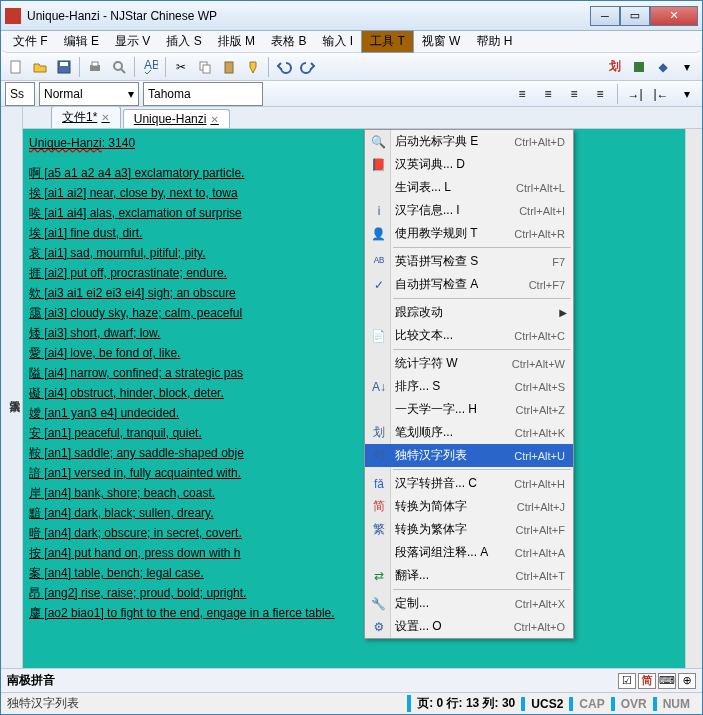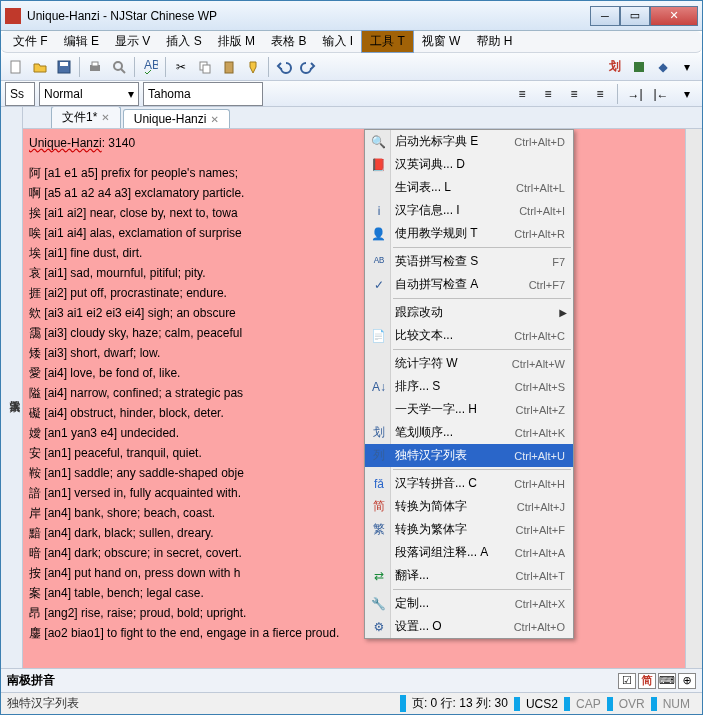--- a/index.html
+++ b/index.html
@@ -18,45 +18,45 @@
 .tbtn{width:22px;height:22px;display:flex;align-items:center;justify-content:center;border:1px solid transparent;}
 .tbtn svg{width:16px;height:16px;}
 .tsep{width:1px;height:20px;background:#b0bcc9;margin:0 2px;}
 .toolbar2{height:26px;background:linear-gradient(#f9fbfd,#e4ecf7);border-bottom:1px solid #c0cad8;display:flex;align-items:center;padding:0 4px;gap:4px;}
 .combo{height:24px;border:1px solid #828790;background:#fff;display:flex;align-items:center;padding:0 4px;}
 .combo.style{width:30px;}
 .combo.name{width:100px;}
 .combo.font{width:120px;}
 .content-area{flex:1;display:flex;overflow:hidden;position:relative;}
 .leftrail{width:22px;background:#e8eef6;border-right:1px solid #c0cad8;writing-mode:vertical-rl;text-align:center;padding-top:8px;font-size:11px;color:#333;}
-.main{flex:1;display:flex;flex-direction:column;background:#fff;}
+.main{flex:1;display:flex;flex-direction:column;background:#fff;text-decoration:underline;}
 .tabs{height:22px;background:#e8eef6;display:flex;align-items:flex-end;padding-left:28px;border-bottom:1px solid #c0cad8;}
 .tab{padding:2px 10px;border:1px solid #9fb6c8;border-bottom:none;background:#f4f7fb;margin-right:2px;border-radius:3px 3px 0 0;display:flex;align-items:center;gap:4px;}
 .tab.active{background:#fff;}
 .tab .x{color:#888;font-size:10px;}
-.doc{flex:1;padding:4px 6px;overflow:auto;font-size:15px;line-height:20px;color:#000;position:relative;background:#fca5a5;}
+.doc{flex:1;padding:4px 6px;overflow:auto;font-size:15px;line-height:20px;color:#000;position:relative;background:#14b8a6;}
 .doc .hd{color:#000;}
 .doc .line{white-space:nowrap;}
 .dropdown{position:absolute;left:341px;top:0;width:210px;background:#f1f1f1;border:1px solid #979797;box-shadow:2px 2px 4px rgba(0,0,0,0.3);z-index:100;}
 .dropdown .mi{height:23px;display:flex;align-items:center;padding:0 8px 0 30px;position:relative;}
 .dropdown .mi.sel{background:#2a66c9;color:#fff;}
 .dropdown .mi .lbl{flex:1;}
 .dropdown .mi .sc{color:#666;font-size:11px;}
 .dropdown .mi.sel .sc{color:#e0e8f5;}
 .dropdown .mi .ic{position:absolute;left:6px;width:16px;height:16px;display:flex;align-items:center;justify-content:center;font-size:12px;color:#355f9b;}
 .dropdown .mi .arr{position:absolute;right:6px;font-size:10px;color:#333;}
 .dropdown .msep{height:1px;background:#c0c0c0;margin:2px 2px 2px 28px;}
 .dropdown .iconcol{position:absolute;left:0;top:0;bottom:0;width:26px;background:#e9e9e9;border-right:1px solid #d0d0d0;z-index:-1;}
 .bottombar{height:24px;background:#eef2f8;border-top:1px solid #c0cad8;display:flex;align-items:center;padding:0 6px;}
 .bottombar .lbl{font-weight:bold;flex:1;}
 .bottombar .btns{display:flex;gap:2px;}
 .bottombar .sq{width:18px;height:16px;border:1px solid #888;background:#fff;display:flex;align-items:center;justify-content:center;font-size:11px;}
 .statusbar{height:22px;background:#f0f0f0;border-top:1px solid #c0cad8;display:flex;align-items:center;padding:0 6px;font-size:11px;color:#333;}
 .statusbar .sl{flex:1;}
-.statusbar .seg{border-left:6px solid #0ea5e9;padding:0 6px;color:#888;}
+.statusbar .seg{border-left:4px solid #0ea5e9;padding:0 6px;color:#888;font-weight:bold;}
 .statusbar .seg.dk{color:#000;}
 .scrollbar-v{width:17px;background:#e9e9e9;border-left:1px solid #c0cad8;}
 </style>
 </head>
 <body>
 
 <div class="window">
   <div class="titlebar">
     <div class="icon"></div>
     <div class="title">Unique-Hanzi - NJStar Chinese WP</div>
@@ -192,21 +192,20 @@
           <div class="tab active">
             <span>Unique-Hanzi</span>
             <span class="x">✕</span>
           </div>
         </div>
       <div style="flex:1;display:flex;overflow:hidden;position:relative">
         <div class="doc" id="doc">
           <div class="hd"><span style="text-decoration:underline wavy #c00;text-decoration-skip-ink:none">Unique-Hanzi</span>: 3140</div>
           <div style="height:10px"></div>
           <div id="lines">
-              <div class="line">阿 [a1 e1 a5] prefix for people's names;</div>
               <div class="line">啊 [a5 a1 a2 a4 a3] exclamatory particle.</div>
               <div class="line">挨 [ai1 ai2] near, close by, next to, towa</div>
               <div class="line">唉 [ai1 ai4] alas, exclamation of surprise</div>
               <div class="line">埃 [ai1] fine dust, dirt.</div>
               <div class="line">哀 [ai1] sad, mournful, pitiful; pity.</div>
               <div class="line">捱 [ai2] put off, procrastinate; endure.</div>
               <div class="line">欸 [ai3 ai1 ei2 ei3 ei4] sigh; an obscure</div>
               <div class="line">靄 [ai3] cloudy sky, haze; calm, peaceful</div>
               <div class="line">矮 [ai3] short, dwarf; low.</div>
               <div class="line">愛 [ai4] love, be fond of, like.</div>
@@ -215,21 +214,21 @@
               <div class="line">嬡 [an1 yan3 e4] undecided.</div>
               <div class="line">安 [an1] peaceful, tranquil, quiet.</div>
               <div class="line">鞍 [an1] saddle; any saddle-shaped obje</div>
               <div class="line">諳 [an1] versed in, fully acquainted with.</div>
               <div class="line">岸 [an4] bank, shore; beach, coast.</div>
               <div class="line">黯 [an4] dark, black; sullen, dreary.</div>
               <div class="line">暗 [an4] dark; obscure; in secret, covert.</div>
               <div class="line">按 [an4] put hand on, press down with h</div>
               <div class="line">案 [an4] table, bench; legal case.</div>
               <div class="line">昂 [ang2] rise, raise; proud, bold; upright.</div>
-              <div class="line">鏖 [ao2 biao1] to fight to the end, engage in a fierce proud.</div>
+              <div class="line">鏖 [ao2 biao1] to fight to the end, engage in a fierce table.</div>
             </div>
         </div>
         <div class="scrollbar-v"></div>
         <div class="dropdown" id="dropdown">
           <div class="iconcol"></div>
         <div class="mi">
               <span class="ic">🔍</span>
               <span class="lbl">启动光标字典 E</span>
               <span class="sc">Ctrl+Alt+D</span>
             </div>

